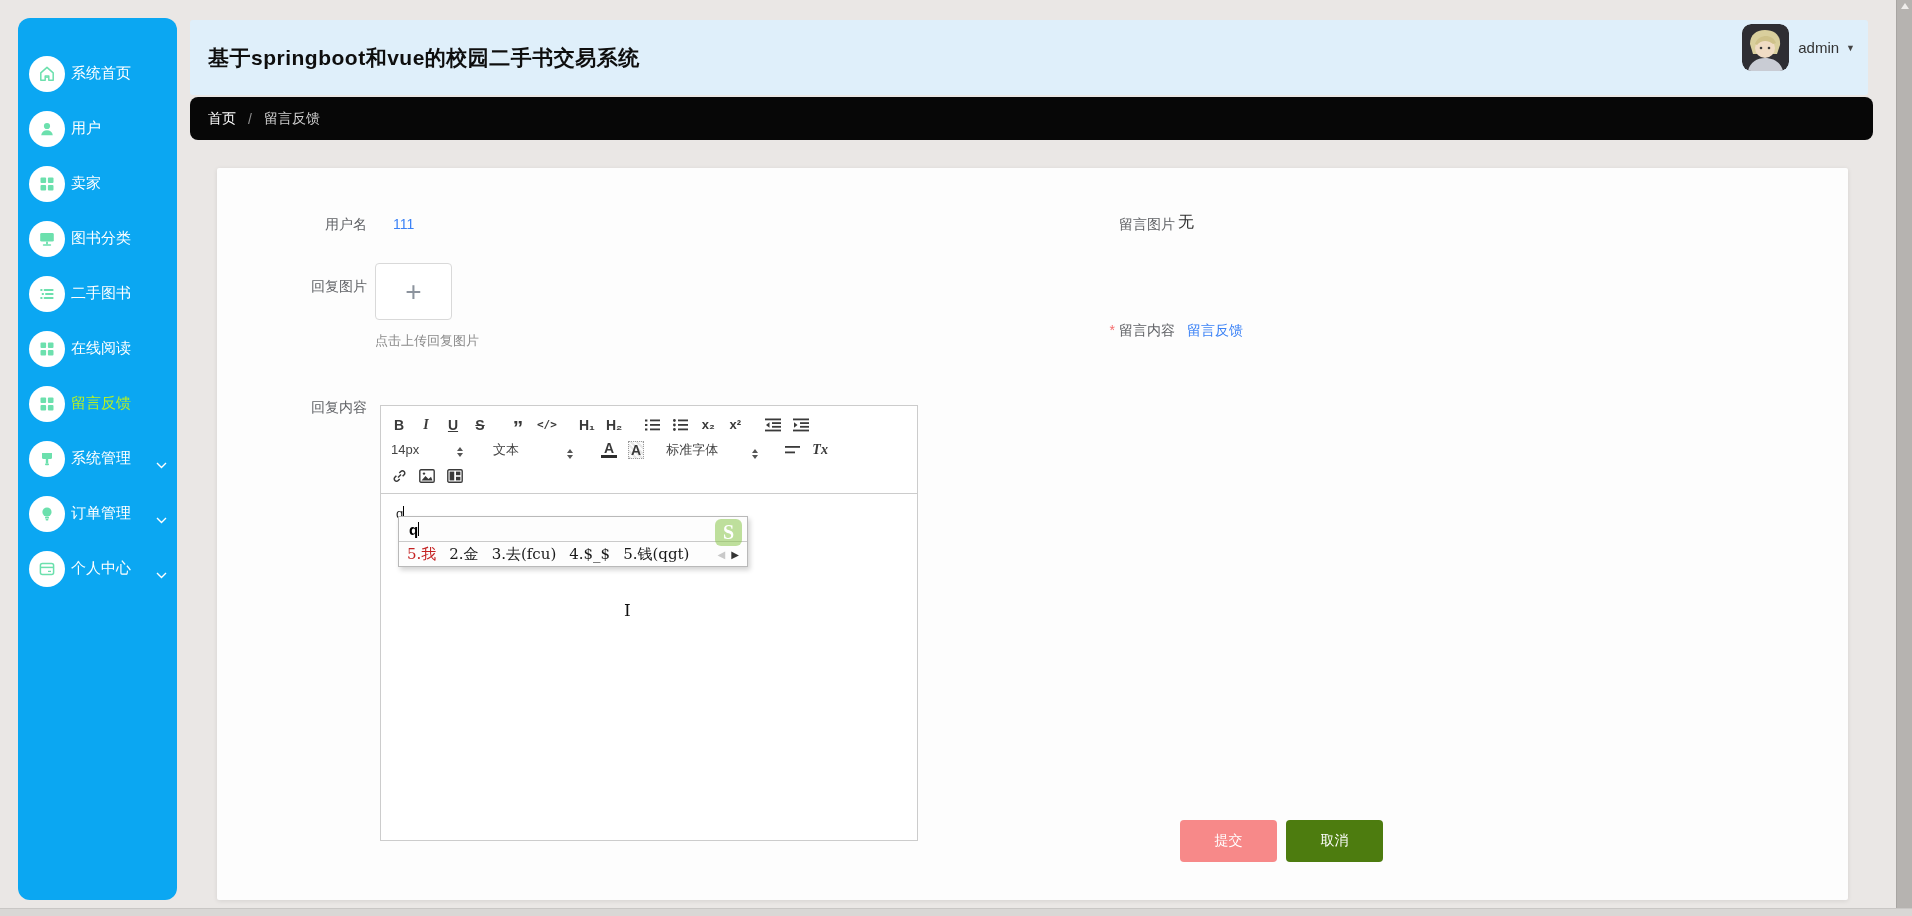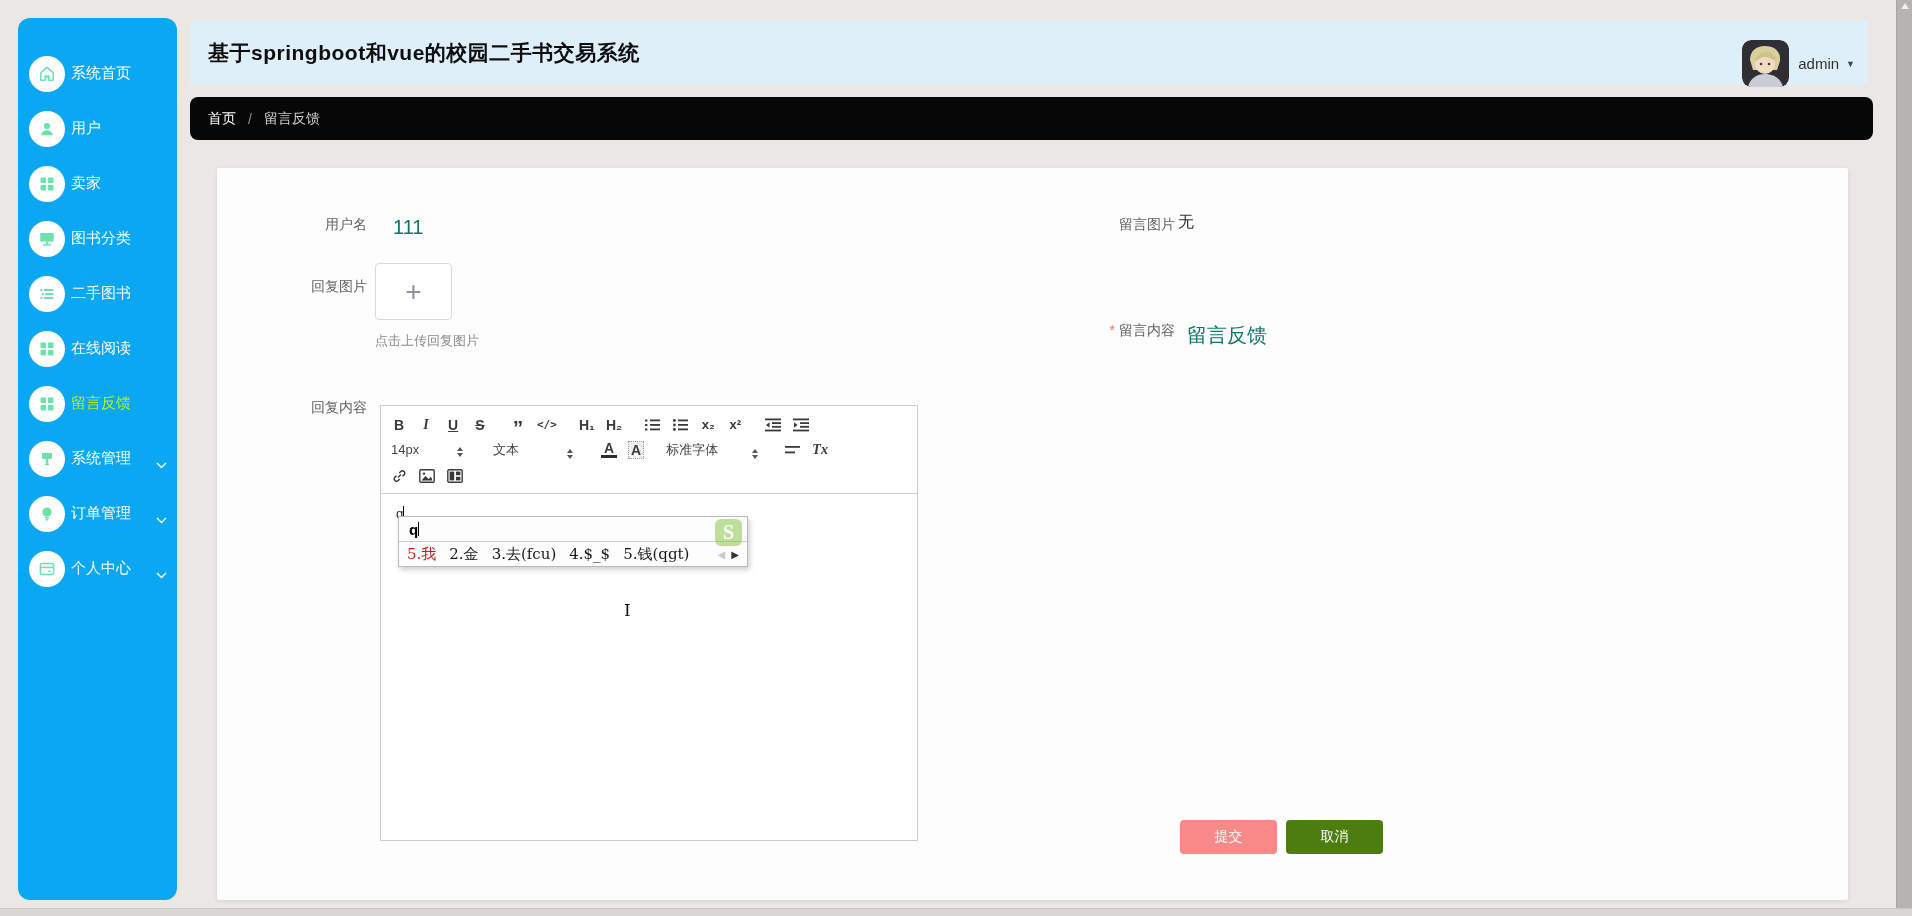--- a/index.html
+++ b/index.html
@@ -21,46 +21,46 @@
   .side-icon {
     width:36px; height:36px; background:#fff; border-radius:50%;
     display:flex; align-items:center; justify-content:center; flex:0 0 36px;
   }
   .side-label { color:#fff; font-size:15px; margin-left:6px; white-space:nowrap; }
   .side-item.active .side-label { color:#b8f121; }
   .side-chevron { position:absolute; right:10px; top:24px; }
 
   
   .header {
-    position:absolute; left:190px; top:20px; width:1678px; height:65px;
+    position:absolute; left:190px; top:20px; width:1678px; height:75px;
     background:#dfeffa; border-radius:3px; display:flex; align-items:center;
   }
   .header-title { font-size:21px; font-weight:700; color:#0e0e0e; margin-left:18px; letter-spacing:.5px; }
-  .user-chip { position:absolute; right:13px; top:20px; display:flex; align-items:center; cursor:pointer; }
+  .user-chip { position:absolute; right:13px; top:4px; display:flex; align-items:center; cursor:pointer; }
   .avatar { width:47px; height:47px; border-radius:9px; overflow:hidden; flex:0 0 47px; }
   .user-name { font-size:15px; color:#333; margin-left:9px; }
   .user-caret { font-size:9px; color:#444; margin-left:7px; }
 
   
   .breadcrumb {
     position:absolute; left:190px; top:97px; width:1683px; height:43px;
     background:#070707; border-radius:8px; display:flex; align-items:center;
     font-size:14px; padding-left:18px;
   }
   .bc-home { color:#ffffff; font-weight:400; cursor:pointer; }
   .bc-sep { color:#8f8f8f; margin:0 12px; }
   .bc-current { color:#cfcfcf; }
 
   
   .card {
     position:absolute; left:217px; top:168px; width:1631px; height:732px;
     background:#fdfdfd; border-radius:2px; box-shadow:0 1px 5px rgba(0,0,0,.09);
   }
   .f-label { position:absolute; width:150px; text-align:right; font-size:14px; color:#606266; }
-  .f-value { position:absolute; font-size:20px; color:#0f766e; }
+  .f-value { position:absolute; font-size:14px; color:#3b82f6; }
   .req-star { color:#f56c6c; margin-right:4px; font-size:14px; }
 
   .upload-box {
     position:absolute; left:158px; top:95px; width:77px; height:57px;
     border:1px solid #d9d9d9; border-radius:4px; background:#fff;
     display:flex; align-items:center; justify-content:center; cursor:pointer;
   }
   .upload-plus { font-size:28px; font-weight:300; color:#8c939d; line-height:1; }
   .upload-hint { position:absolute; left:158px; top:164px; font-size:13px; color:#8a8a8a; }
 
@@ -124,21 +124,21 @@
   .pg-prev { color:#c9c9c9; font-size:10px; margin-right:6px; }
   .pg-next { color:#333; font-size:10px; }
 
   .ibeam {
     position:absolute; left:243px; top:194px; font-family:"DejaVu Serif",serif;
     font-size:17px; color:#111; pointer-events:none;
   }
 
   
   .btn {
-    position:absolute; top:652px; width:97px; height:34px; border:none; border-radius:4px;
+    position:absolute; top:652px; width:97px; height:42px; border:none; border-radius:4px;
     color:#fff; font-size:14px; cursor:pointer; font-family:inherit;
   }
   .btn-submit { left:963px; background:#f78989; }
   .btn-cancel { left:1069px; background:#4d7c0f; }
 
   
   .scrollbar { position:absolute; right:0; top:0; width:16px; height:916px; background:#b6b3b0; border-left:1px solid #a8a5a2; }
   .scrollbar .arr { position:absolute; top:3px; left:4px; width:0; height:0; border-left:4px solid transparent; border-right:4px solid transparent; border-bottom:6px solid #efedeb; }
   .window-edge { position:absolute; left:0; bottom:0; width:1912px; height:8px; background:#d9d7d5; border-top:1px solid #c9c7c5; }
 </style>

